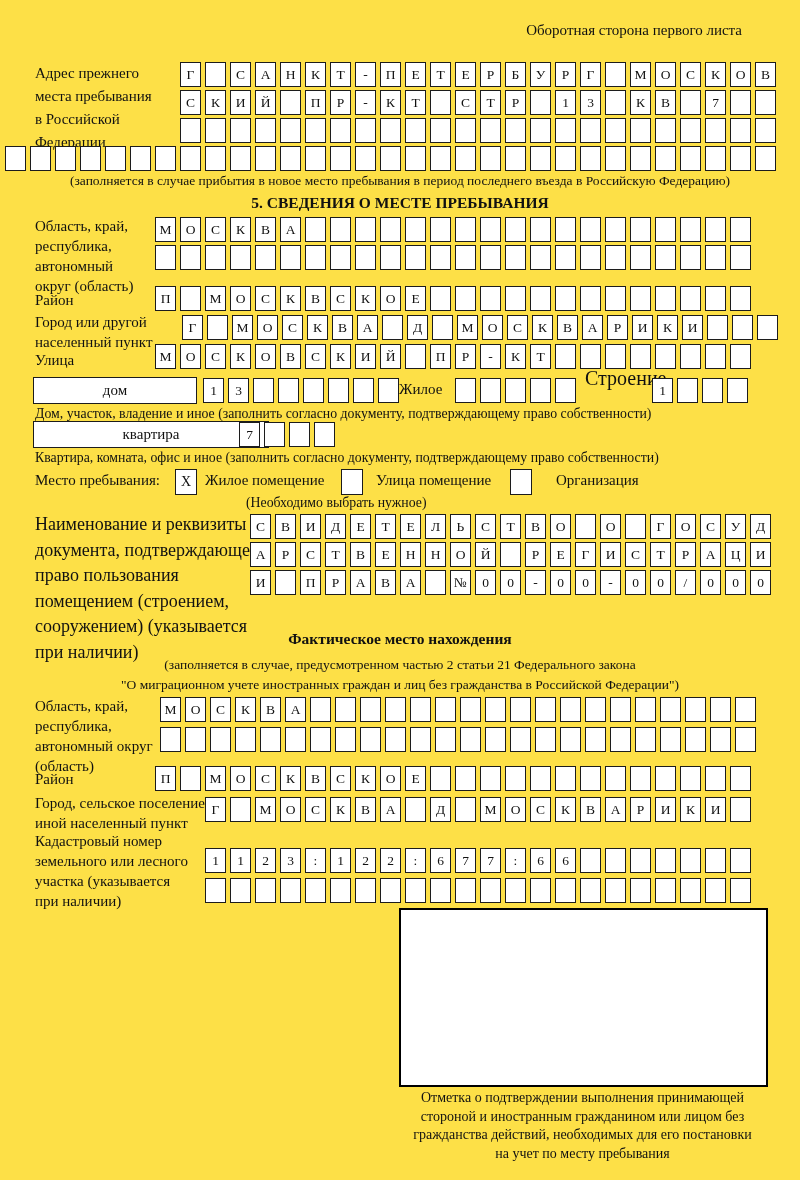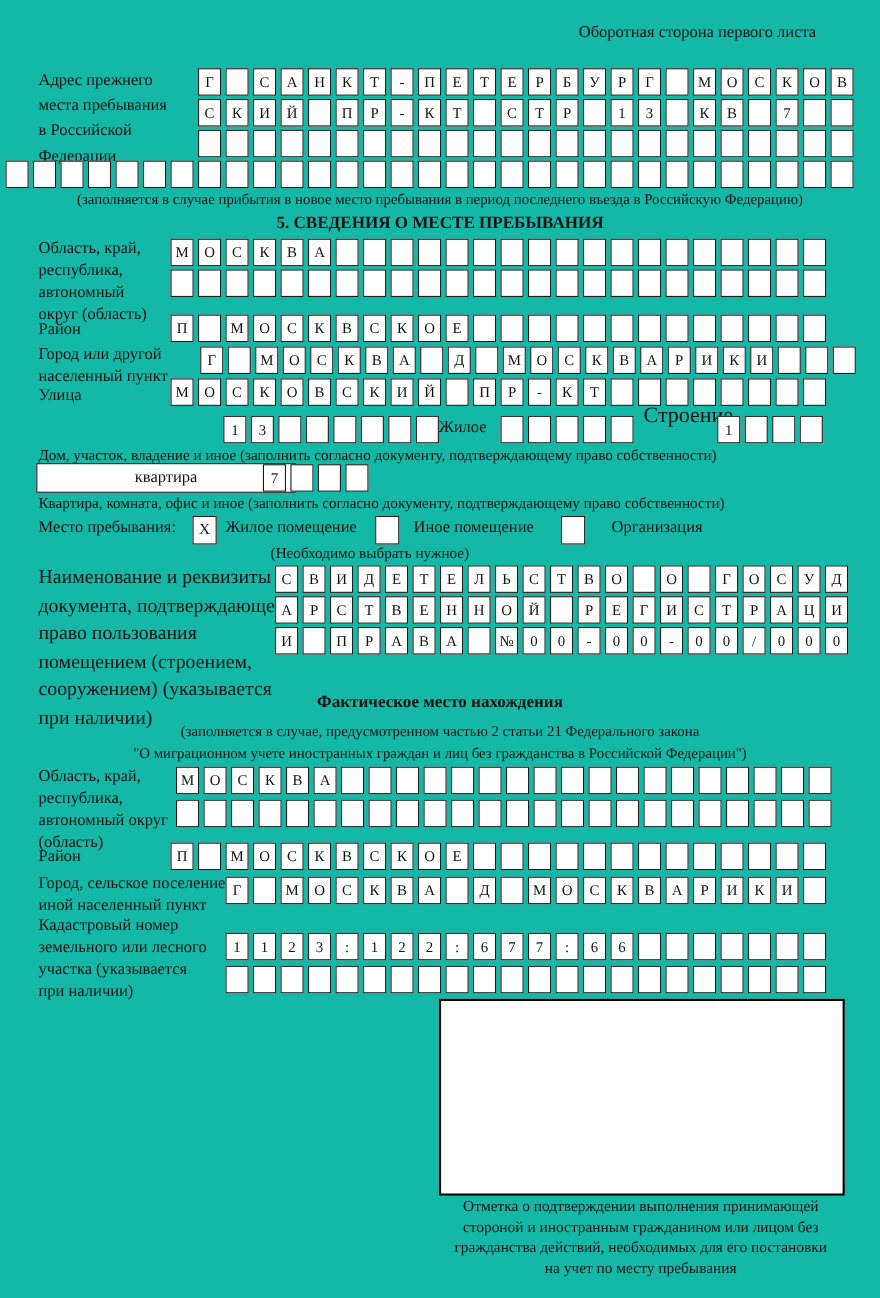--- a/index.html
+++ b/index.html
@@ -1,16 +1,16 @@
 <!DOCTYPE html>
 <html><head>
 <meta charset="utf-8">
 <style>
   html,body{margin:0;padding:0;background:#ffffff;}
-  .page{position:relative;width:800px;height:1180px;background:#14b8a6;overflow:hidden;
+  .page{position:relative;width:800px;height:1180px;background:#fde047;overflow:hidden;
         font-family:"Liberation Serif",serif;color:#111;}
   .abs{position:absolute;}
   .lbl{font-size:15px;line-height:23px;white-space:pre-line;}
   .lbl-tight{font-size:15px;line-height:20px;white-space:pre-line;}
   .lbl-doc{font-size:18px;line-height:25.5px;white-space:pre-line;}
   .boxrow{position:absolute;display:flex;gap:4px;}
   .cell{width:21px;height:25px;border:1.6px solid #1c1c1c;box-sizing:border-box;
         display:flex;align-items:center;justify-content:center;flex:0 0 auto;
         font-size:13.5px;background:#fff;}
   .cb{width:22px;height:26px;border:1.6px solid #1c1c1c;box-sizing:border-box;
@@ -284,20 +284,21 @@
       <span class="cell"></span>
       <span class="cell"></span>
       <span class="cell"></span>
       <span class="cell"></span>
       <span class="cell"></span>
       <span class="cell"></span>
       <span class="cell"></span>
       <span class="cell"></span>
     </div>
 
+  <div class="widebox" style="left:33px;top:377px;width:164px;">дом</div>
   <div class="boxrow" style="left:203px;top:378px;">
       <span class="cell">1</span>
       <span class="cell">3</span>
       <span class="cell"></span>
       <span class="cell"></span>
       <span class="cell"></span>
       <span class="cell"></span>
       <span class="cell"></span>
       <span class="cell"></span>
     </div>
@@ -324,21 +325,21 @@
       <span class="cell"></span>
       <span class="cell"></span>
       <span class="cell"></span>
     </div>
   <div class="abs cap" style="left:35px;top:450px;">Квартира, комната, офис и иное (заполнить согласно документу, подтверждающему право собственности)</div>
 
   <div class="abs" style="left:35px;top:472px;font-size:15px;">Место пребывания:</div>
   <div class="abs cb" style="left:175px;top:469px;">X</div>
   <div class="abs" style="left:205px;top:472px;font-size:15px;">Жилое помещение</div>
   <div class="abs cb" style="left:341px;top:469px;"></div>
-  <div class="abs" style="left:376px;top:472px;font-size:15px;">Иное помещение</div>
+  <div class="abs" style="left:376px;top:472px;font-size:15px;">Улица помещение</div>
   <div class="abs cb" style="left:510px;top:469px;"></div>
   <div class="abs" style="left:556px;top:472px;font-size:15px;">Организация</div>
   <div class="abs cap" style="left:246px;top:495px;">(Необходимо выбрать нужное)</div>
 
   <div class="abs lbl-doc" style="left:35px;top:512px;">Наименование и реквизиты
 документа, подтверждающего
 право пользования
 помещением (строением,
 сооружением) (указывается
 при наличии)</div>

